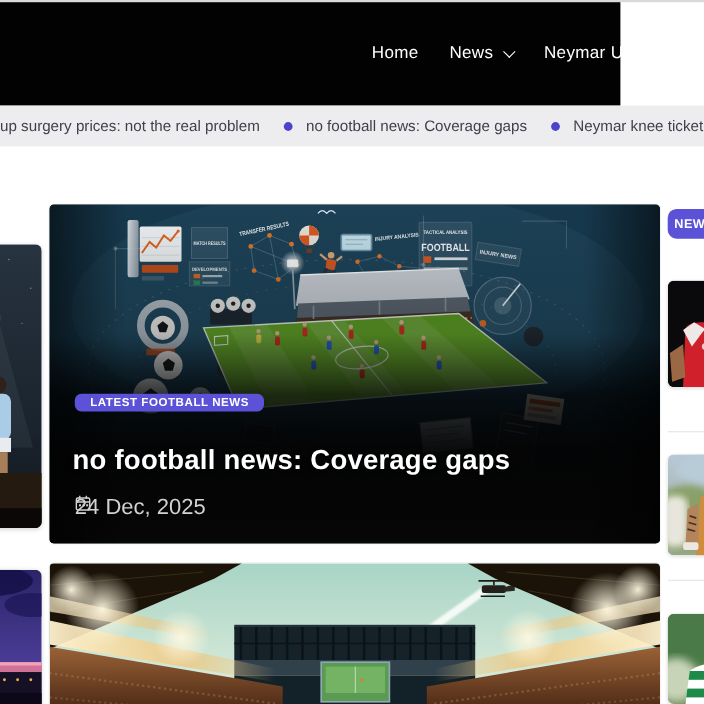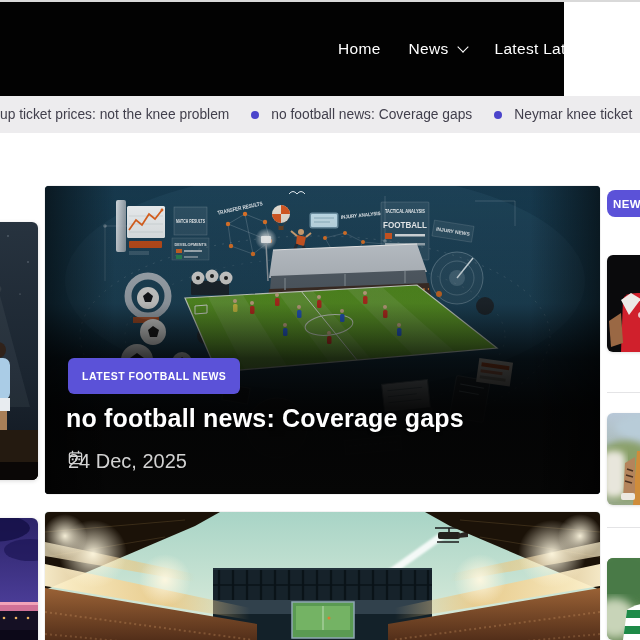--- a/index.html
+++ b/index.html
@@ -24,21 +24,21 @@
   .tdot{width:8px;height:8px;border-radius:50%;background:#4b44cb;margin:0 12px 0 22px;flex:none;}
 
   
   .left-thumb{position:absolute;left:-112px;width:150px;border-radius:6px;overflow:hidden;box-shadow:0 1px 4px rgba(0,0,0,.15);}
   #left1{top:222px;height:258px;}
   #left2{top:518px;height:130px;}
 
   
   .hero-card{position:absolute;left:45px;top:186px;width:555px;height:308px;border-radius:4px;overflow:hidden;background:#10242f;box-shadow:0 0 0 1px rgba(0,0,0,.05);}
   .hero-card svg{position:absolute;top:0;left:0;}
-  .hero-badge{position:absolute;left:23px;top:172px;background:#5b52d8;color:#fff;font-size:10.5px;font-weight:bold;letter-spacing:.5px;padding:12px 14px;border-radius:6px;cursor:pointer;}
+  .hero-badge{position:absolute;left:23px;top:172px;background:#5b52d8;color:#fff;font-size:10.5px;font-weight:bold;letter-spacing:.5px;padding:2px 14px;border-radius:6px;cursor:pointer;}
   .hero-title{position:absolute;left:21px;top:218px;color:#ffffff;font-size:25px;font-weight:bold;letter-spacing:.2px;text-shadow:0 1px 3px rgba(0,0,0,.6);cursor:pointer;}
   .hero-date{position:absolute;left:23px;top:264px;display:flex;align-items:center;gap:8px;color:#d2d2d2;font-size:20px;}
 
   
   .second-card{position:absolute;left:45px;top:512px;width:555px;height:160px;border-radius:4px;overflow:hidden;box-shadow:0 0 0 1px rgba(0,0,0,.05);cursor:pointer;}
 
   
   .side-badge{position:absolute;left:607px;top:190px;height:27px;background:#5b52d8;color:#fff;font-weight:bold;font-size:11.5px;letter-spacing:.4px;border-radius:8px;padding:0 14px 0 6px;display:flex;align-items:center;cursor:pointer;}
   .side-thumb{position:absolute;left:607px;width:120px;border-radius:6px;overflow:hidden;box-shadow:0 1px 3px rgba(0,0,0,.12);cursor:pointer;}
   #st1{top:255px;height:97px;}
@@ -56,30 +56,30 @@
 <div class="header">
   <div class="nav">
     <div class="nav-item">
       <span>Home</span>
     </div>
     <div class="nav-item">
       <span>News</span>
       <span class="chev"></span>
     </div>
     <div class="nav-item">
-      <span>Latest Latest</span>
+      <span>Neymar Updates</span>
     </div>
     <div class="nav-item">
       <span>More</span>
     </div>
   </div>
 </div>
 
 <div class="ticker">
-  <span class="ticker-item">up ticket prices: not the knee problem</span>
+  <span class="ticker-item">up surgery prices: not the real problem</span>
   <span class="tdot"></span>
   <span class="ticker-item">no football news: Coverage gaps</span>
   <span class="tdot"></span>
   <span class="ticker-item">Neymar knee ticket</span>
 </div>
 
 <div class="left-thumb" id="left1">
   <svg width="150" height="258" viewBox="0 0 150 258">
     <defs>
       <linearGradient id="l1bg" x1="0" y1="0" x2="0" y2="1">

